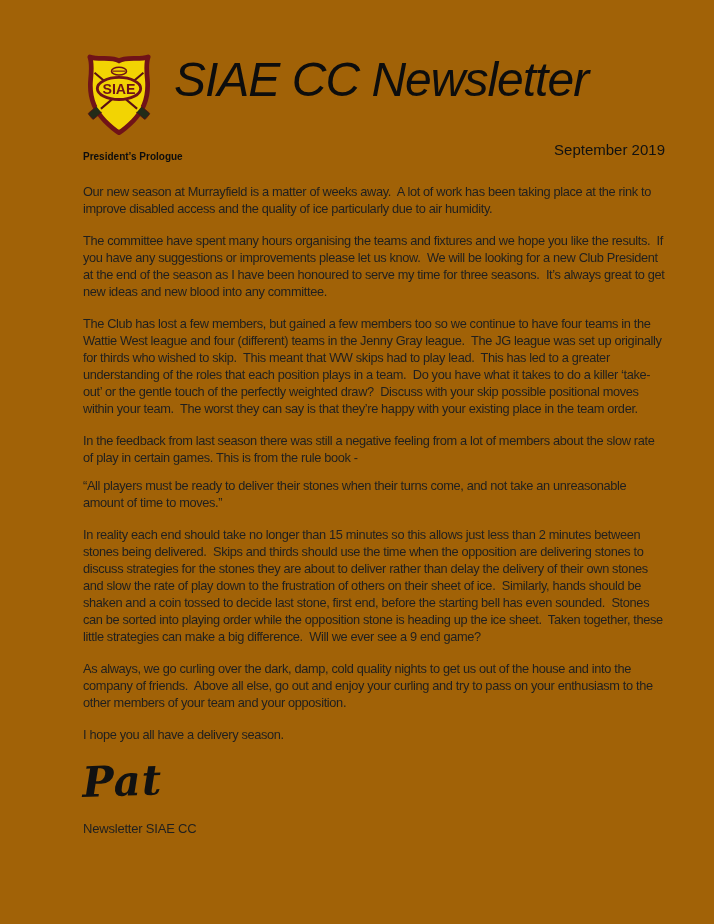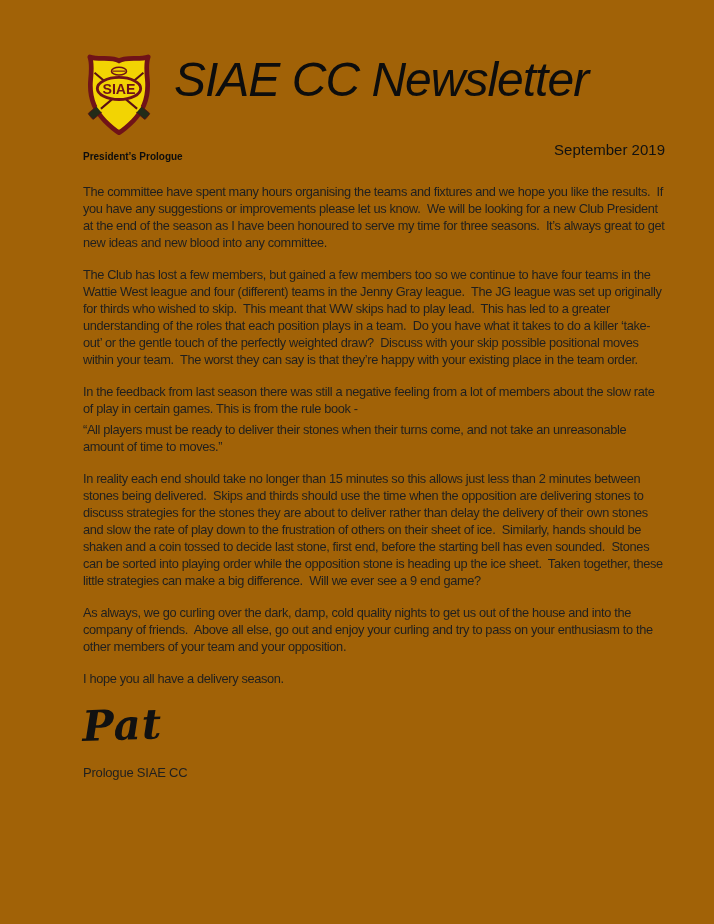--- a/index.html
+++ b/index.html
@@ -36,21 +36,21 @@
     font-size:10px; font-weight:bold; color:#0d0d0d;
     margin:0 0 21px 0;
   }
   .body-copy p {
     margin:0 0 15px 0;
     font-size:12.8px;
     line-height:17px;
     letter-spacing:-0.35px;
     white-space:pre-wrap;
   }
-  .body-copy p.attach { margin-bottom:4px; }
+  .body-copy p.attach { margin-bottom:11px; }
   .signature {
     margin-top:16px;
     font-family:"DejaVu Serif", serif;
     font-style:italic;
     font-weight:600;
     font-size:42px;
     line-height:48px;
     color:#111111;
     transform:rotate(-2deg);
     transform-origin:left bottom;
@@ -101,26 +101,27 @@
     </svg>
   </div>
 
   <div class="newsletter-title">SIAE CC Newsletter</div>
   <div class="issue-date">September 2019</div>
 
   <div class="article">
     <h2 class="article-heading">President’s Prologue</h2>
 
     <div class="body-copy">
+      <p>Our new season at Murrayfield is a matter of weeks away.  A lot of work has been taking place at the rink to improve disabled access and the quality of ice particularly due to air humidity.</p>
       <p>The committee have spent many hours organising the teams and fixtures and we hope you like the results.  If you have any suggestions or improvements please let us know.  We will be looking for a new Club President at the end of the season as I have been honoured to serve my time for three seasons.  It’s always great to get new ideas and new blood into any committee.</p>
       <p>The Club has lost a few members, but gained a few members too so we continue to have four teams in the Wattie West league and four (different) teams in the Jenny Gray league.  The JG league was set up originally for thirds who wished to skip.  This meant that WW skips had to play lead.  This has led to a greater understanding of the roles that each position plays in a team.  Do you have what it takes to do a killer ‘take-out’ or the gentle touch of the perfectly weighted draw?  Discuss with your skip possible positional moves within your team.  The worst they can say is that they’re happy with your existing place in the team order.</p>
       <p class="attach">In the feedback from last season there was still a negative feeling from a lot of members about the slow rate of play in certain games. This is from the rule book -</p>
       <p>“All players must be ready to deliver their stones when their turns come, and not take an unreasonable amount of time to moves.”</p>
       <p>In reality each end should take no longer than 15 minutes so this allows just less than 2 minutes between stones being delivered.  Skips and thirds should use the time when the opposition are delivering stones to discuss strategies for the stones they are about to deliver rather than delay the delivery of their own stones and slow the rate of play down to the frustration of others on their sheet of ice.  Similarly, hands should be shaken and a coin tossed to decide last stone, first end, before the starting bell has even sounded.  Stones can be sorted into playing order while the opposition stone is heading up the ice sheet.  Taken together, these little strategies can make a big difference.  Will we ever see a 9 end game?</p>
       <p>As always, we go curling over the dark, damp, cold quality nights to get us out of the house and into the company of friends.  Above all else, go out and enjoy your curling and try to pass on your enthusiasm to the other members of your team and your opposition.</p>
       <p>I hope you all have a delivery season.</p>
     </div>
 
     <div class="signature">Pat</div>
-    <div class="signatory-role">Prologue SIAE CC</div>
+    <div class="signatory-role">Newsletter SIAE CC</div>
   </div>
 
 </div>
 
 </body></html>

